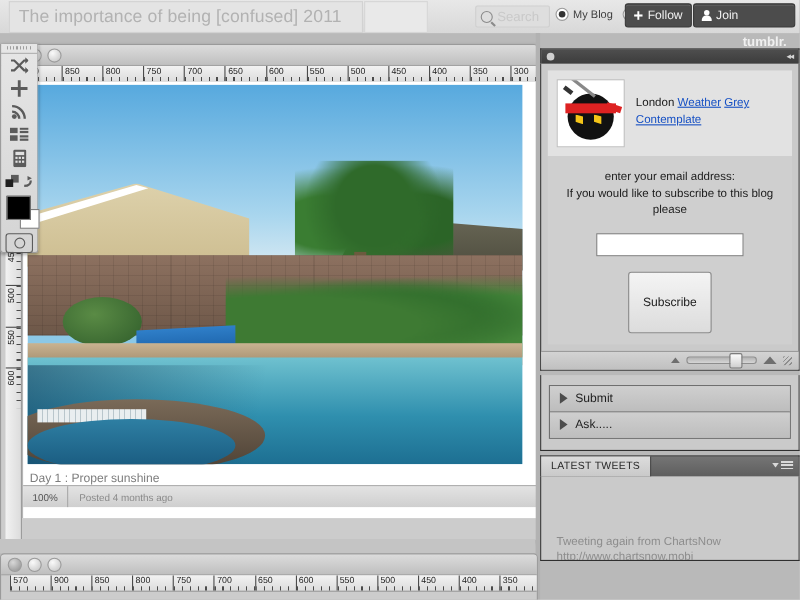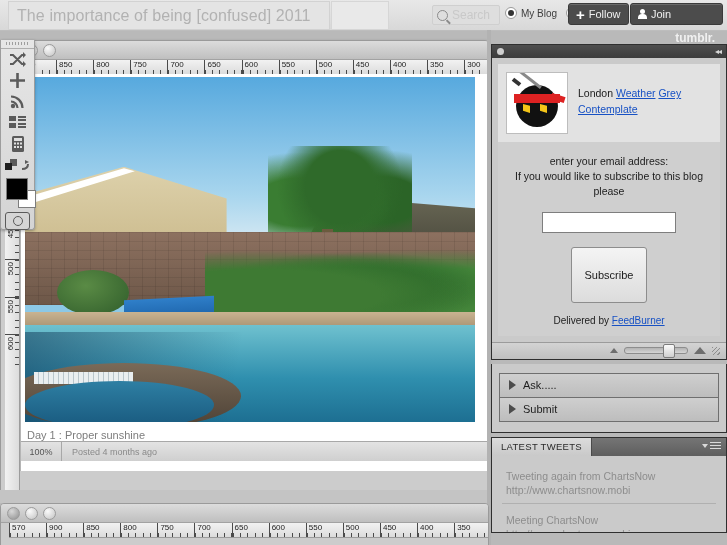--- a/index.html
+++ b/index.html
@@ -242,21 +242,21 @@
   .int-row{
     height:23px;display:flex;align-items:center;gap:7px;padding-left:9px;font-size:11px;color:#1e1e1e;
     border-bottom:1px solid #6f6f6f;background:linear-gradient(#cfcfcf,#bdbdbd);
   }
   .int-row:last-child{border-bottom:none;}
   .tri-r{width:0;height:0;border-top:5px solid transparent;border-bottom:5px solid transparent;border-left:7px solid #4c4c4c;}
 
   
   .tweets{padding:2px 2px 0;}
   .tweet{padding:8px 4px 7px;border-bottom:1px solid #b0b0b0;}
-  .tw-text{font-size:10.5px;color:#8d8d8d;line-height:1.55;}
+  .tw-text{font-size:10.5px;color:#8d8d8d;line-height:1.55;margin-top:39px;}
   .tw-link{font-size:10.5px;color:#8d8d8d;}
 
   
   .doc-win2{
     position:absolute;left:0;top:503px;width:487px;height:42px;
     background:#ccc;border:1px solid #9a9a9a;border-radius:4px 4px 0 0;overflow:hidden;
   }
   .ruler-h2{
     position:absolute;left:8px;top:19px;width:479px;height:14px;
     background:linear-gradient(#f2f2f2,#dcdcdc);border-bottom:1px solid #9c9c9c;
@@ -495,47 +495,43 @@
             <span> </span>
             <span class="lnk">Contemplate</span>
           </div>
         </div>
 
         <div class="sub-box">
           <div class="sub-text">enter your email address:</div>
           <div class="sub-text">If you would like to subscribe to this blog please</div>
           <input class="email-input" type="text" placeholder="" style="">
           <button class="sub-btn">Subscribe</button>
-          <div class="delivered">
-            <span>Delivered by</span>
-            <span class="lnk">FeedBurner</span>
-          </div>
         </div>
 
         <div class="pal-footer">
           <span class="tri-sm"></span>
           <span class="slider-track">
             <span class="slider-knob"></span>
           </span>
           <span class="tri-lg"></span>
           <span class="grip-dots"></span>
         </div>
       </div>
     </div>
 
     <div style="margin-top:4px">
       <div class="pal-body" style="padding:9px 7px 10px">
         <div class="interact-list">
           <div class="int-row">
             <span class="tri-r"></span>
-            <span>Ask.....</span>
+            <span>Submit</span>
           </div>
           <div class="int-row">
             <span class="tri-r"></span>
-            <span>Submit</span>
+            <span>Ask.....</span>
           </div>
         </div>
       </div>
     </div>
 
     <div style="margin-top:4px">
       <div class="tabstrip" style="border-top:1px solid #2f2f2f">
         <div class="tab">LATEST TWEETS</div>
         <div class="tab-menu">
           <span class="tri"></span>

